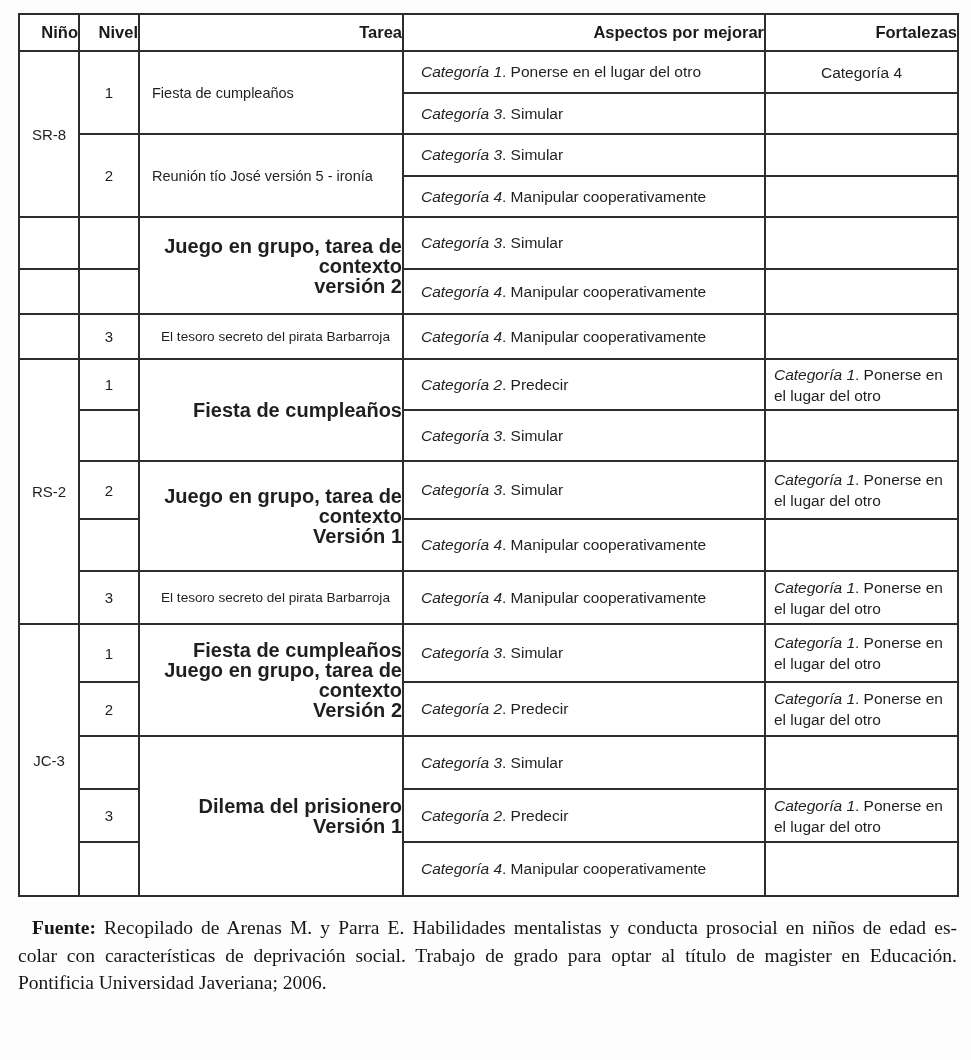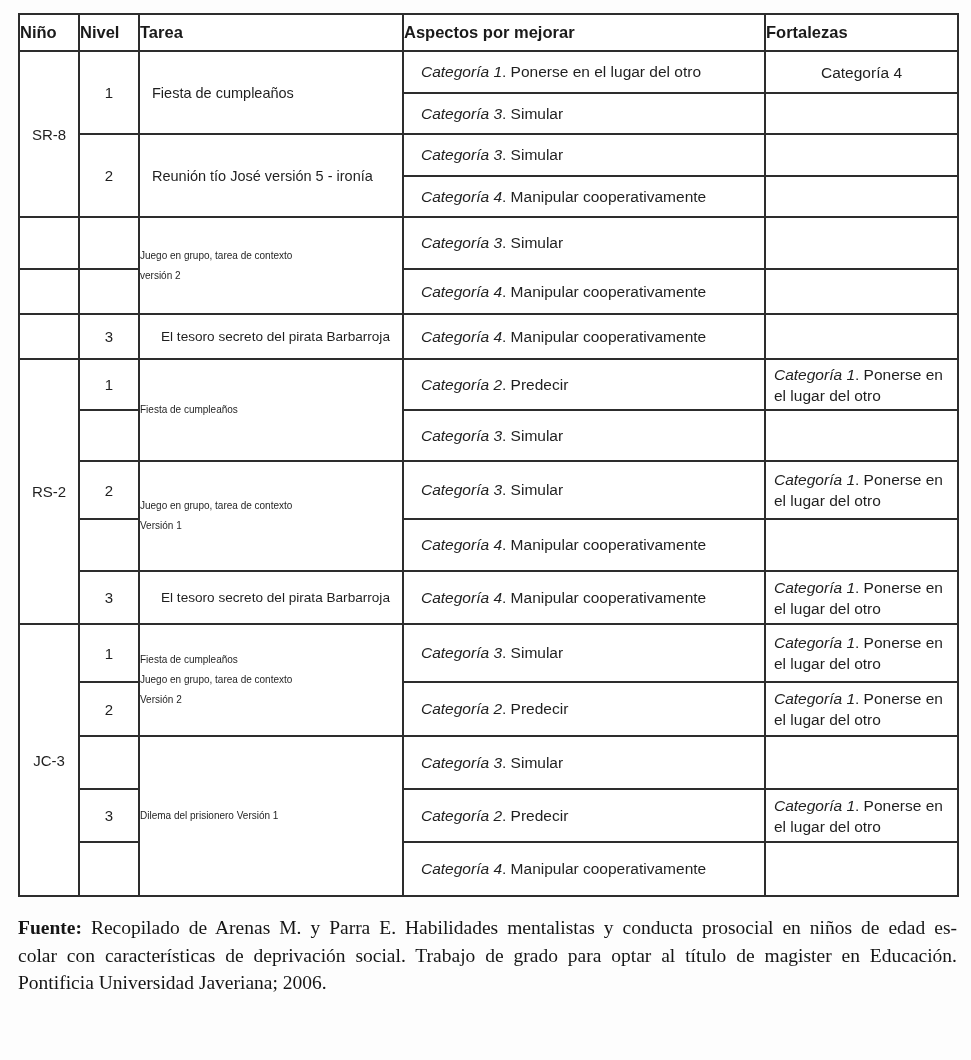--- a/index.html
+++ b/index.html
@@ -25,40 +25,40 @@
     width:939px;
     margin:13px 0 0 18px;
     background:#fff;
   }
   td,th{
     border:2px solid #2d2d2d;
     vertical-align:middle;
     padding:0;
     overflow:hidden;
   }
-  th{font-size:16.5px;font-weight:bold;text-align:left;color:#1a1a1a;}
+  th{font-size:16.5px;font-weight:bold;text-align:right;color:#1a1a1a;}
   td.c{text-align:center;font-size:15px;}
   td.aspecto{font-size:15.5px;padding-left:17px;}
   .lead{font-style:italic;margin-top:16px;}
   td.tarea-left{font-size:14.5px;padding-left:12px;}
-  td.tarea-center{font-size:10px;text-align:left;line-height:20px;}
+  td.tarea-center{font-size:20px;text-align:right;line-height:20px;font-weight:bold;}
   td.tarea-center span{display:block;}
   td.fit{font-size:13.6px;padding-left:21px;white-space:nowrap;}
   td.fort{font-size:15.5px;line-height:21px;padding:2px 14px 2px 8px;}
   td.fort.center{text-align:center;padding:0 6px;}
   .src{
     font-family:"Liberation Serif",serif;
     font-size:19.5px;
     line-height:27.5px;
     width:939px;
     margin:17px 0 0 18px;
     color:#151515;
   }
   .src .jl{text-align:justify;text-align-last:justify;}
-  .src .bold{font-weight:bold;}
+  .src .bold{font-weight:bold;margin-left:14px;}
 </style>
 </head>
 <body>
 
 <div class="title">
 </div>
 
 <table>
   <colgroup>
     <col style="width:60px">

